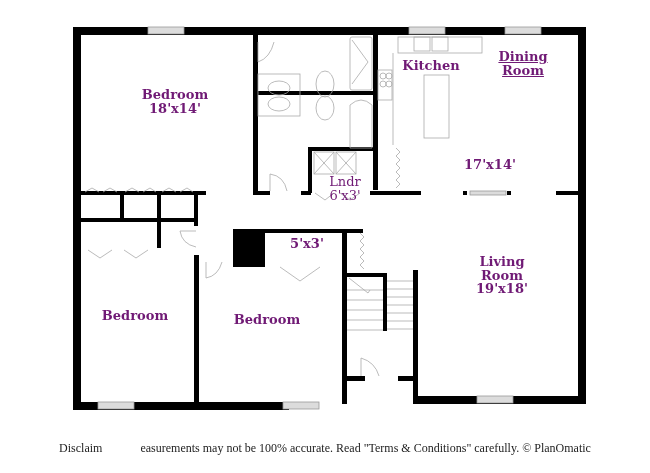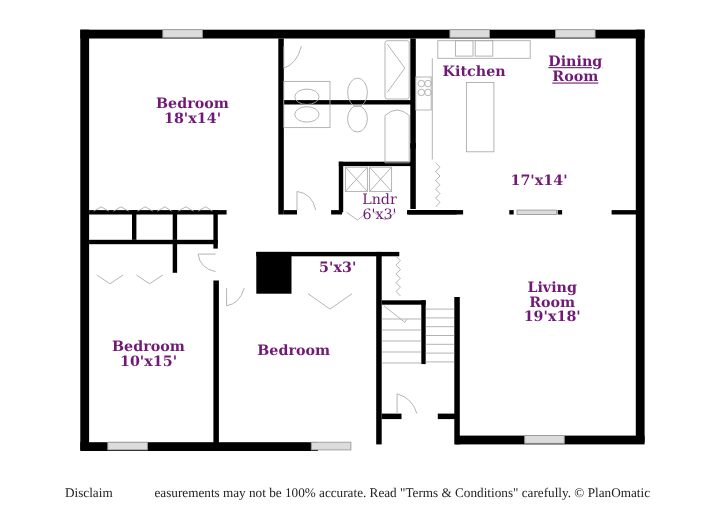--- a/index.html
+++ b/index.html
@@ -171,21 +171,20 @@
   <span>17'x14'</span>
 </div>
 
 <div class="label lbl-sm" style="left:325px; top:175px; width:40px;">
   <span>Lndr</span>
   <span>6'x3'</span>
 </div>
 
 <div class="label lbl-lg" style="left:90px; top:309px; width:90px;">
   <span>Bedroom</span>
-  <span>10'x15'</span>
 </div>
 
 <div class="label lbl-lg" style="left:222px; top:313px; width:90px;">
   <span>Bedroom</span>
 </div>
 
 <div class="label lbl-lg" style="left:282px; top:237px; width:50px;">
   <span>5'x3'</span>
 </div>
 

